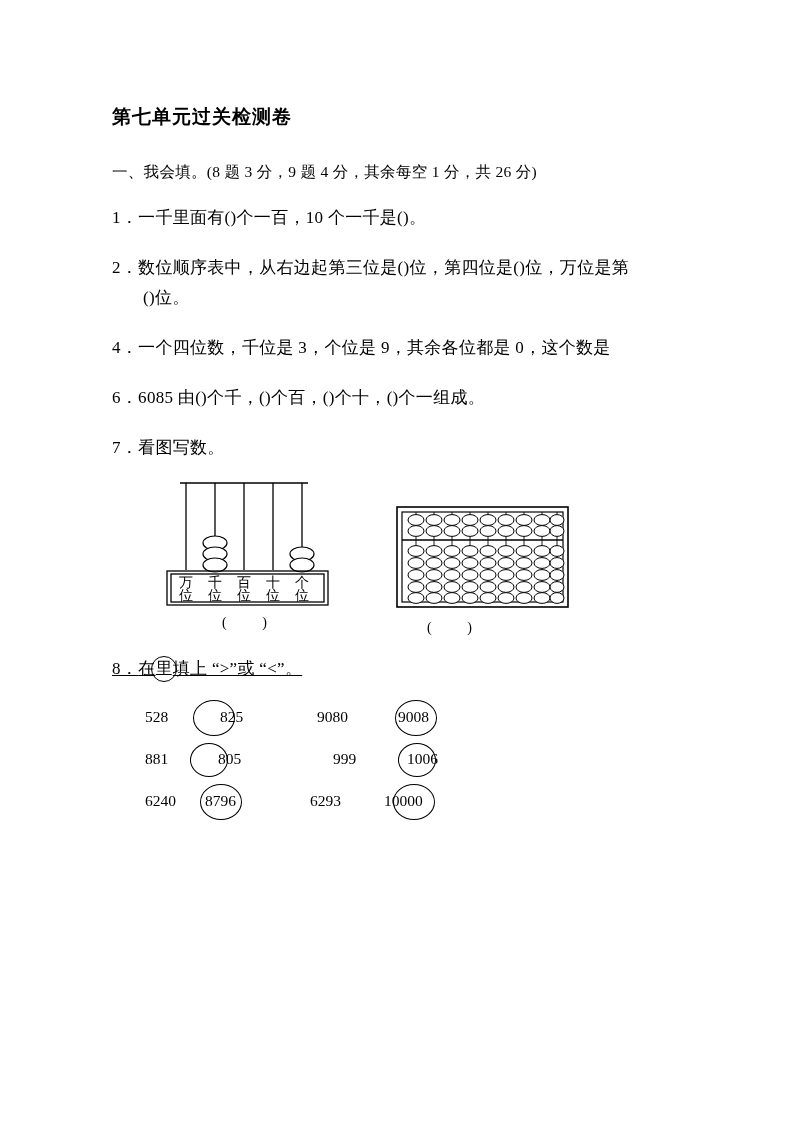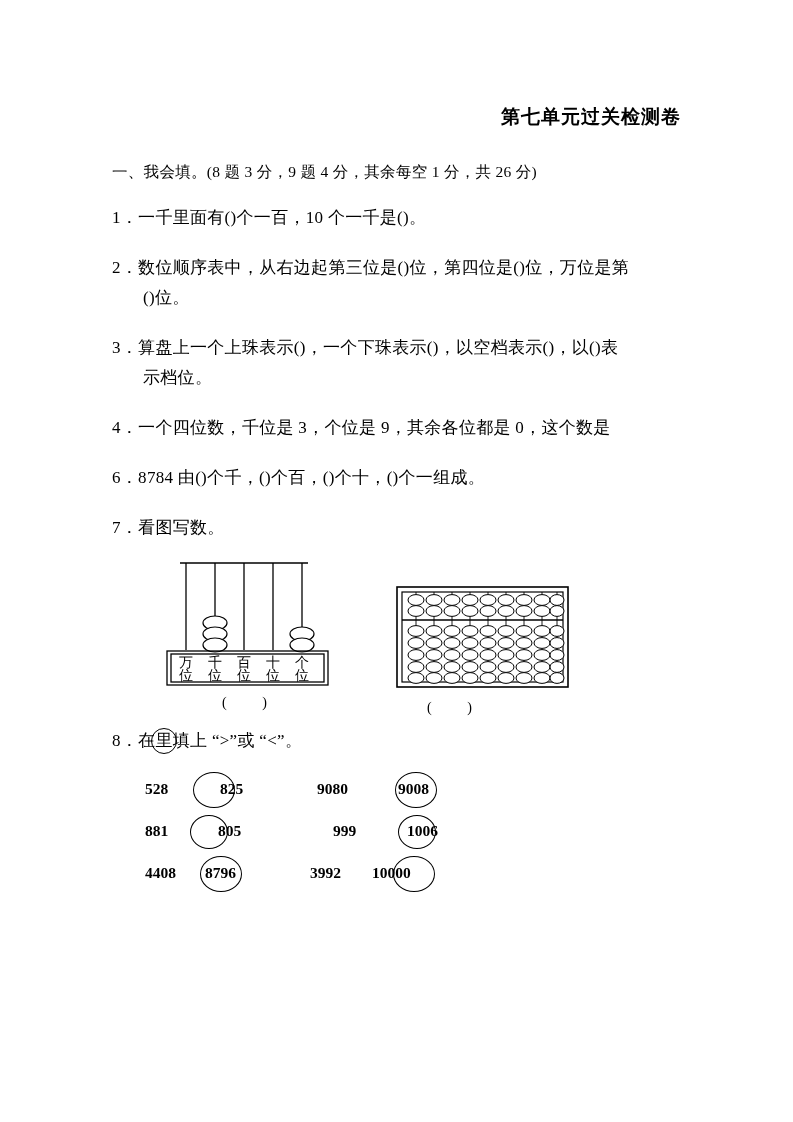--- a/index.html
+++ b/index.html
@@ -16,21 +16,21 @@
     overflow: hidden;
   }
   .page {
     position: relative;
     width: 793px;
     height: 1122px;
     box-sizing: border-box;
     padding: 0 112px;
   }
   .doc-title {
-    text-align: right;
+    text-align: left;
     font-size: 19px;
     font-weight: bold;
     margin-top: 104px;
     letter-spacing: 1px;
   }
   .section-head {
     font-size: 15.5px;
     margin-top: 32px;
     letter-spacing: 0.3px;
   }
@@ -90,21 +90,20 @@
   
   .cmp-wrap {
     margin-top: 12px;
     padding-left: 33px;
     font-size: 15.5px;
   }
   .cmp-row {
     position: relative;
     height: 42px;
     line-height: 42px;
-    font-weight: bold;
   }
   .cmp-cell {
     position: absolute;
     white-space: nowrap;
   }
   .ellipse {
     position: absolute;
     border: 1.3px solid #000;
     border-radius: 50%;
     width: 40px;
@@ -128,32 +127,28 @@
 
   <div class="q">
     <span class="q-label">1．</span><span class="q-body">一千里面有()个一百，10 个一千是()。</span>
   </div>
 
   <div class="q">
     <span class="q-label">2．</span><span class="q-body">数位顺序表中，从右边起第三位是()位，第四位是()位，万位是第</span>
     <span class="cont">()位。</span>
   </div>
 
-  <div class="q">
-    <span class="q-label">3．</span><span class="q-body">算盘上一个上珠表示()，一个下珠表示()，以空档表示()，以()表</span>
-    <span class="cont">示档位。</span>
-  </div>
 
   <div class="q">
     <span class="q-label">4．</span><span class="q-body">一个四位数，千位是 3，个位是 9，其余各位都是 0，这个数是</span>
   </div>
 
 
   <div class="q">
-    <span class="q-label">6．</span><span class="q-body">8784 由()个千，()个百，()个十，()个一组成。</span>
+    <span class="q-label">6．</span><span class="q-body">6085 由()个千，()个百，()个十，()个一组成。</span>
   </div>
 
   <div class="q">
     <span class="q-label">7．</span><span class="q-body">看图写数。</span>
   </div>
 
   <div class="fig-row">
 
     <div class="fig-block">
       <div class="counter">
@@ -288,21 +283,21 @@
               <ellipse cx="162" cy="70" rx="7" ry="5.4"></ellipse>
               <ellipse cx="162" cy="82" rx="7" ry="5.4"></ellipse>
               <ellipse cx="162" cy="93" rx="7" ry="5.4"></ellipse>
           </g>
         </svg>
       </div>
       <div class="fig-caption">(          )</div>
     </div>
   </div>
 
-  <div class="q" style="margin-top:10px;">
+  <div class="q" style="margin-top:18px;text-decoration:underline;">
     <span class="q-label">8．</span><span>在</span><span style="position:relative;display:inline-block;">
       <span style="position:absolute;left:-4px;top:2px;width:24px;height:24px;border:1.3px solid #000;border-radius:50%;"></span>
       <span style="position:relative;">里</span>
     </span><span>填上 “&gt;”或 “&lt;”。</span>
   </div>
 
   <div class="cmp-wrap">
 
     <div class="cmp-row">
       <span class="cmp-cell" style="left:0;">528</span>
@@ -316,23 +311,23 @@
     <div class="cmp-row">
       <span class="cmp-cell" style="left:0;">881</span>
       <span class="ellipse small" style="left:45px;"></span>
       <span class="cmp-cell" style="left:73px;">805</span>
       <span class="cmp-cell" style="left:188px;">999</span>
       <span class="ellipse small" style="left:253px;"></span>
       <span class="cmp-cell" style="left:262px;">1006</span>
     </div>
 
     <div class="cmp-row">
-      <span class="cmp-cell" style="left:0;">4408</span>
+      <span class="cmp-cell" style="left:0;">6240</span>
       <span class="ellipse" style="left:55px;"></span>
       <span class="cmp-cell" style="left:60px;text-align:right;">8796</span>
-      <span class="cmp-cell" style="left:165px;">3992</span>
+      <span class="cmp-cell" style="left:165px;">6293</span>
       <span class="ellipse" style="left:248px;"></span>
-      <span class="cmp-cell" style="left:227px;">10000</span>
+      <span class="cmp-cell" style="left:239px;">10000</span>
     </div>
 
   </div>
 
 </div>
 
 </body></html>

